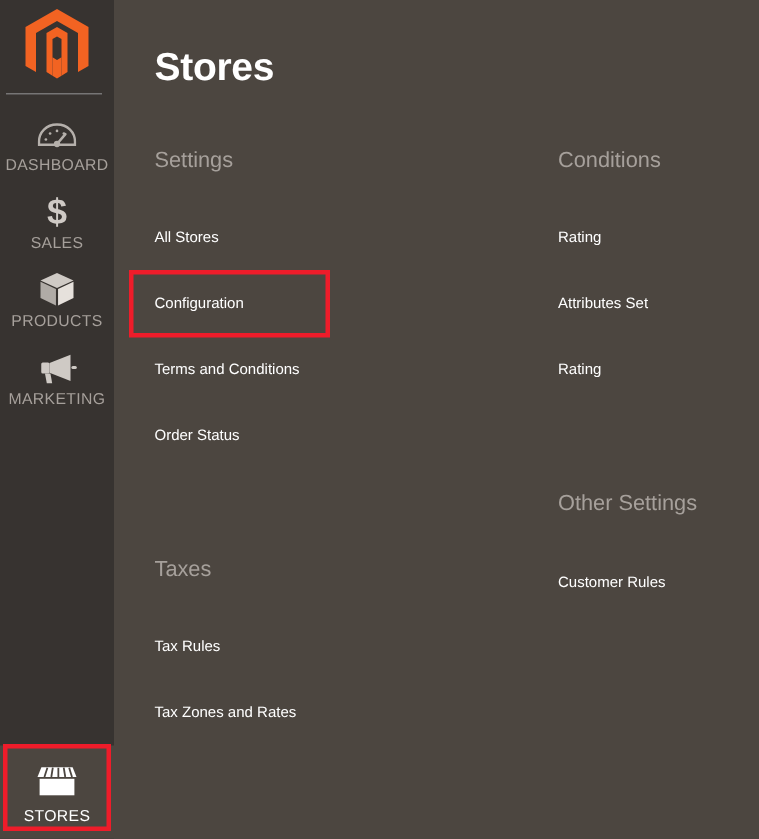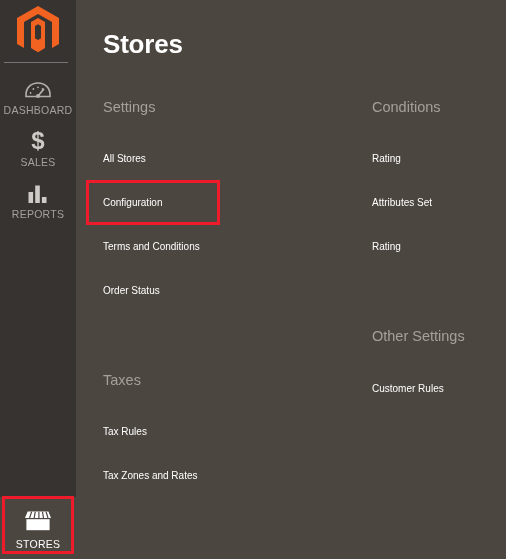--- a/index.html
+++ b/index.html
@@ -188,34 +188,45 @@
 
       <div class="nav-item">
         <span class="nav-icon">
           <svg width="20" height="26" viewBox="0 0 20 26" aria-hidden="true">
             <text x="10" y="22" text-anchor="middle" font-family="Liberation Sans, sans-serif" font-size="24" font-weight="bold" fill="#cfcac5">$</text>
           </svg>
         </span>
         <span class="nav-label">SALES</span>
       </div>
 
-
-
-
-
-      <div class="nav-item">
-        <span class="nav-icon">
-          <svg width="24" height="22" viewBox="0 0 24 22" aria-hidden="true">
-            <rect x="2.5" y="9" width="4.6" height="11" fill="#cfcac5"></rect>
-            <rect x="9.2" y="2.5" width="4.6" height="17.5" fill="#cfcac5"></rect>
-            <rect x="15.9" y="14" width="4.6" height="6" fill="#cfcac5"></rect>
-          </svg>
-        </span>
-        <span class="nav-label">REPORTS</span>
-      </div>
+      <div class="nav-item">
+        <span class="nav-icon">
+          <svg width="26" height="24" viewBox="0 0 26 24" aria-hidden="true">
+            <path d="M13 1 L24 6 L13 11 L2 6 Z" fill="#cfcac5"></path>
+            <path d="M2 6.8 L12.3 11.7 L12.3 22.6 L2 17.6 Z" fill="#b0aba6"></path>
+            <path d="M24 6.8 L13.7 11.7 L13.7 22.6 L24 17.6 Z" fill="#e6e1dc"></path>
+          </svg>
+        </span>
+        <span class="nav-label">PRODUCTS</span>
+      </div>
+
+
+      <div class="nav-item">
+        <span class="nav-icon">
+          <svg width="28" height="22" viewBox="0 0 28 22" aria-hidden="true">
+            <path d="M23 1.5 L23 19 L9 13.5 L9 7 Z" fill="#cfcac5"></path>
+            <rect x="3.5" y="6.6" width="5.5" height="7.4" rx="1" fill="#cfcac5"></rect>
+            <path d="M6 14 L9.6 14 L10.8 20.5 L7.2 20.5 Z" fill="#cfcac5"></path>
+            <rect x="23.6" y="9" width="3.6" height="2" rx="1" fill="#cfcac5"></rect>
+          </svg>
+        </span>
+        <span class="nav-label">MARKETING</span>
+      </div>
+
+
 
     </div>
 
     <div class="nav-item active nav-item-stores">
       <span class="nav-icon">
         <svg width="30" height="26" viewBox="0 0 30 26" aria-hidden="true">
           <path d="M2 9 L4.6 2.5 L25.4 2.5 L28 9 Z" fill="#ffffff"></path>
           <path d="M8.6 2.8 L6.6 9" stroke="#4c4640" stroke-width="1.2"></path>
           <path d="M12.2 2.8 L11.2 9" stroke="#4c4640" stroke-width="1.2"></path>
           <path d="M15.9 2.8 L15.9 9" stroke="#4c4640" stroke-width="1.2"></path>

